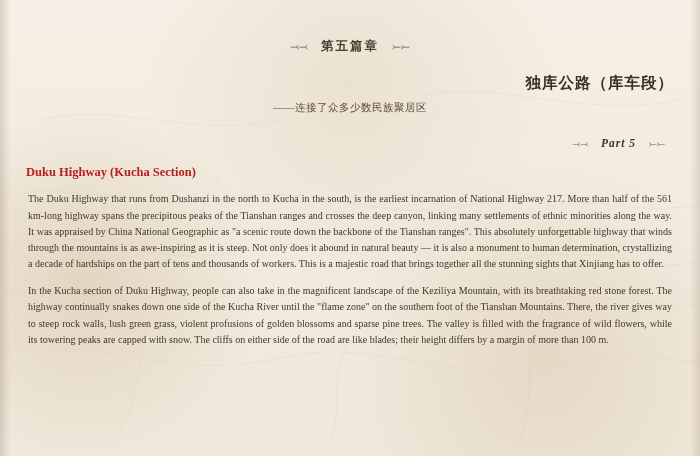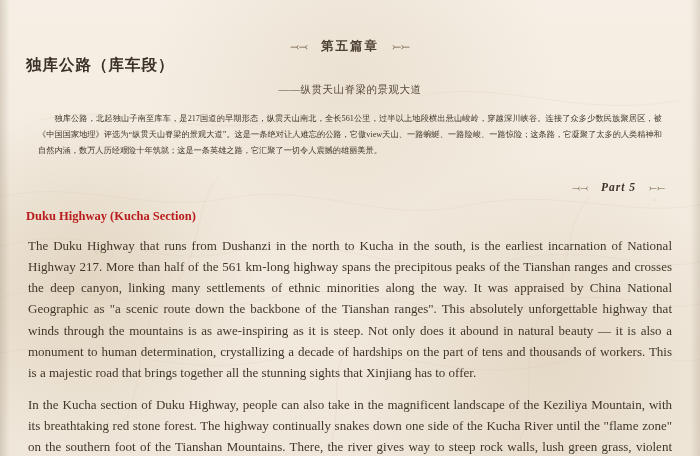--- a/index.html
+++ b/index.html
@@ -68,24 +68,25 @@
     letter-spacing: 0;
     margin: 0 8px;
   }
   .chap-head .chap-text {
     display: inline-block;
     vertical-align: middle;
     font-weight: bold;
   }
 
   .cn-title {
-    text-align: left;
+    text-align: right;
     font-size: 15.5px;
     font-weight: bold;
     color: #3b3026;
+    margin-top: 18px;
     letter-spacing: 1px;
   }
   .cn-subtitle {
     text-align: center;
     font-size: 10.5px;
     color: #5a4c3c;
     margin-top: 7px;
     letter-spacing: 0.5px;
   }
 
@@ -132,21 +133,21 @@
     text-align: center;
     font-size: 8.6px;
     font-weight: bold;
     color: #4b3f31;
     margin-top: 7px;
   }
   .en-body {
     margin: 0 2px;
   }
   .en-p {
-    font-size: 13px;
+    font-size: 10px;
     line-height: 1.62;
     text-align: justify;
     color: #41372a;
     margin: 11px 0 0 0;
   }
   .en-p.tight { margin-top: 11px; font-family: Liberation Serif, serif; }
 </style>
 </head>
 <body>
 
@@ -179,24 +180,23 @@
 
 <div class="content">
 
   <div class="chap-head">
     <span class="orn">⤙⤙</span>
     <span class="chap-text">第五篇章</span>
     <span class="orn">⤚⤚</span>
   </div>
 
   <div class="cn-title">独库公路（库车段）</div>
-  <div class="cn-subtitle">——纵贯天山脊梁的景观大道</div>
+  <div class="cn-subtitle">——连接了众多少数民族聚居区</div>
 
   <div class="cn-body">
-    <p class="cn-p">独库公路，北起独山子南至库车，是217国道的早期形态，纵贯天山南北，全长561公里，过半以上地段横出悬山峻岭，穿越深川峡谷。连接了众多少数民族聚居区，被《中国国家地理》评选为“纵贯天山脊梁的景观大道”。这是一条绝对让人难忘的公路，它傲view天山、一路蜿蜒、一路险峻、一路惊险；这条路，它凝聚了太多的人类精神和自然内涵，数万人历经艰险十年筑就；这是一条英雄之路，它汇聚了一切令人震撼的雄丽美景。</p>
   </div>
 
   <div class="part-head">
     <span class="orn">⤙⤙</span>
     <span>Part 5</span>
     <span class="orn">⤚⤚</span>
   </div>
 
   <div class="en-title">Duku Highway (Kucha Section)</div>
 

